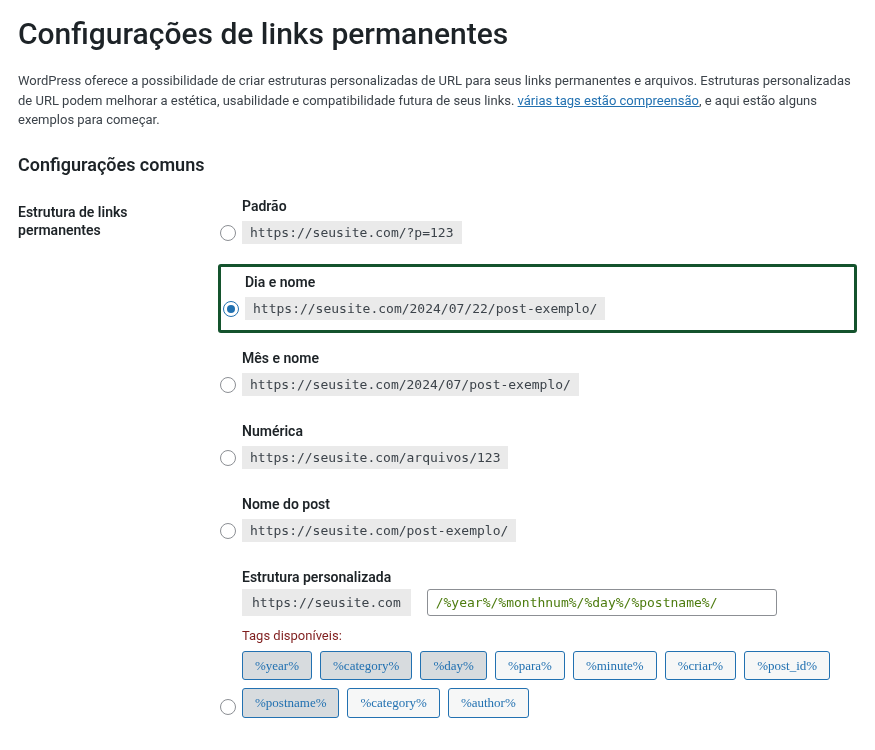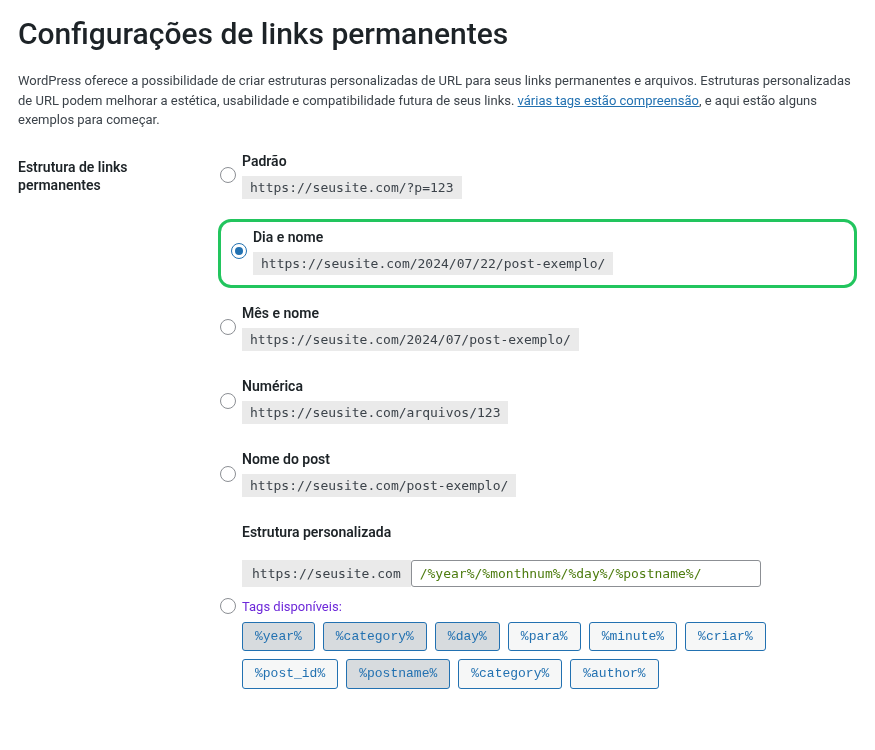--- a/index.html
+++ b/index.html
@@ -44,26 +44,26 @@
     color: #1d2327;
     padding: 12px 10px 0 0;
     line-height: 1.3;
   }
   table.form-table td { padding: 0; vertical-align: top; }
   .option-row {
     position: relative;
     padding: 6px 8px 10px 0;
     margin: 0 0 10px 0;
     display: flex;
-    align-items: center;
+    align-items: flex-end;
   }
   .option-row.highlight {
-    border: 3px solid #22c55e;
-    border-radius: 13px;
-    padding: 6px 10px 10px 8px;
+    border: 3px solid #14532d;
+    border-radius: 3px;
+    padding: 6px 10px 10px 0px;
   }
   .radio-col {
     width: 24px;
     padding-left: 2px;
     padding-top: 1px;
     flex: 0 0 24px;
   }
   .radio-col input[type="radio"]{
     appearance: none;
     -webkit-appearance:none;
@@ -101,22 +101,22 @@
     display: inline-block;
     background: #eaeaea;
     padding: 4px 8px;
     font-family: Consolas, Monaco, monospace;
     font-size: 13px;
     color: #3c434a;
   }
   .custom-row {
     display:flex;
     align-items:center;
-    gap:0;
-    margin-top:18px;
+    gap:16px;
+    margin-top:2px;
   }
   .base-url {
     display:inline-block;
     background:#eaeaea;
     padding:6px 10px;
     font-family: Consolas, Monaco, monospace;
     font-size: 13px;
     color:#3c434a;
   }
   .custom-input {
@@ -126,53 +126,54 @@
     border-radius:3px;
     background:#fff;
     padding:5px 8px;
     font-family: Consolas, Monaco, monospace;
     font-size: 13px;
     color:#4d7c0f;
   }
   .avail-label{
     margin-top:12px;
     font-size:13px;
-    color:#6d28d9;
+    color:#7f1d1d;
   }
   .tags-row{
     display:flex;
     flex-wrap:wrap;
     gap:8px;
     margin-top:8px;
   }
   .tag-btn{
     border:1px solid #2271b1;
     border-radius:3px;
     background:#f6f7f7;
     color:#2271b1;
     padding:4px 12px;
-    font-family: Liberation Mono, monospace;
+    font-family: Liberation Serif, serif;
     font-size:13px;
     cursor:pointer;
     line-height:1.5;
   }
   .tag-btn.active{
     background:#d7dbde;
   }
 </style>
 </head>
 <body>
 
 <div class="wrap">
   <h1>Configurações de links permanentes</h1>
 
   <p>
     <span>WordPress oferece a possibilidade de criar estruturas personalizadas de URL para seus links permanentes e arquivos. Estruturas personalizadas de URL podem melhorar a estética, usabilidade e compatibilidade futura de seus links. </span><a href="#">várias tags estão compreensão</a><span>, e aqui estão alguns exemplos para começar.</span>
   </p>
 
+  <h2 class="section">Configurações comuns</h2>
 
 
   <table class="form-table">
     <tbody>
         <tr>
       <th>Estrutura de links permanentes</th>
       <td>
 
         <div class="option-row">
           <div class="radio-col"><input type="radio" name="perma" style=""></div>

